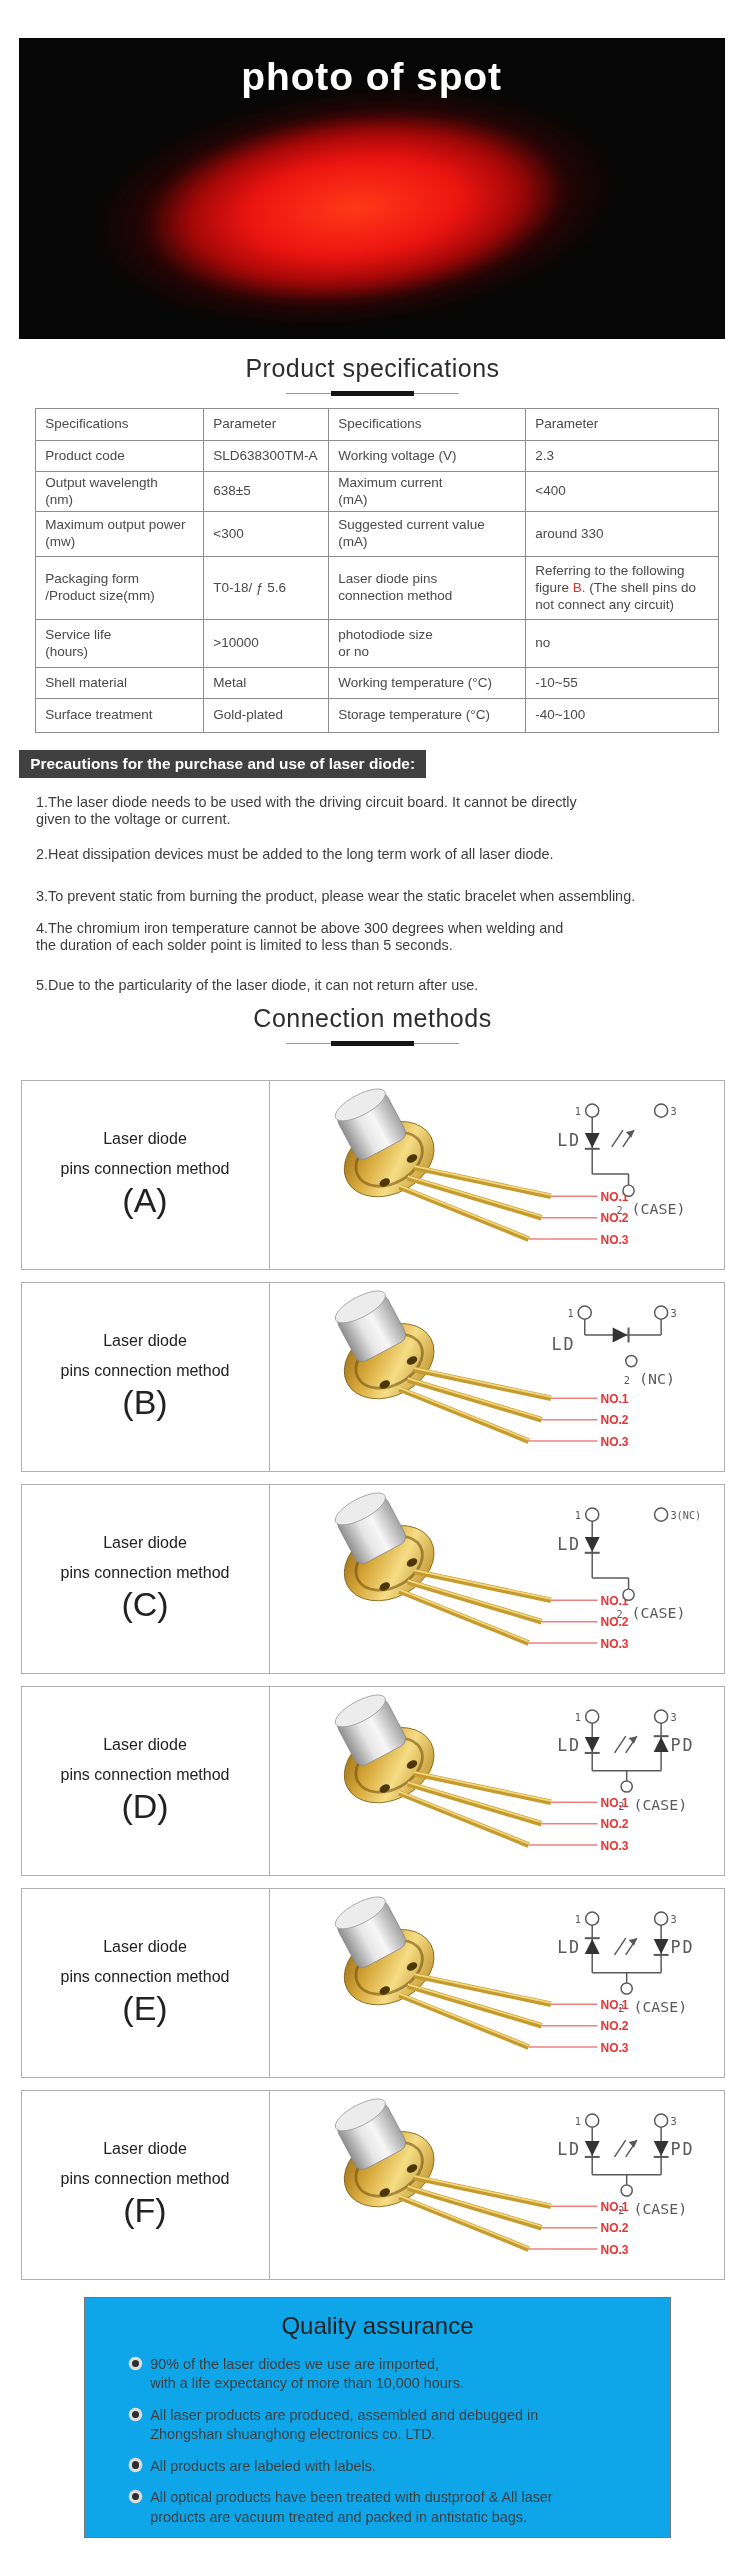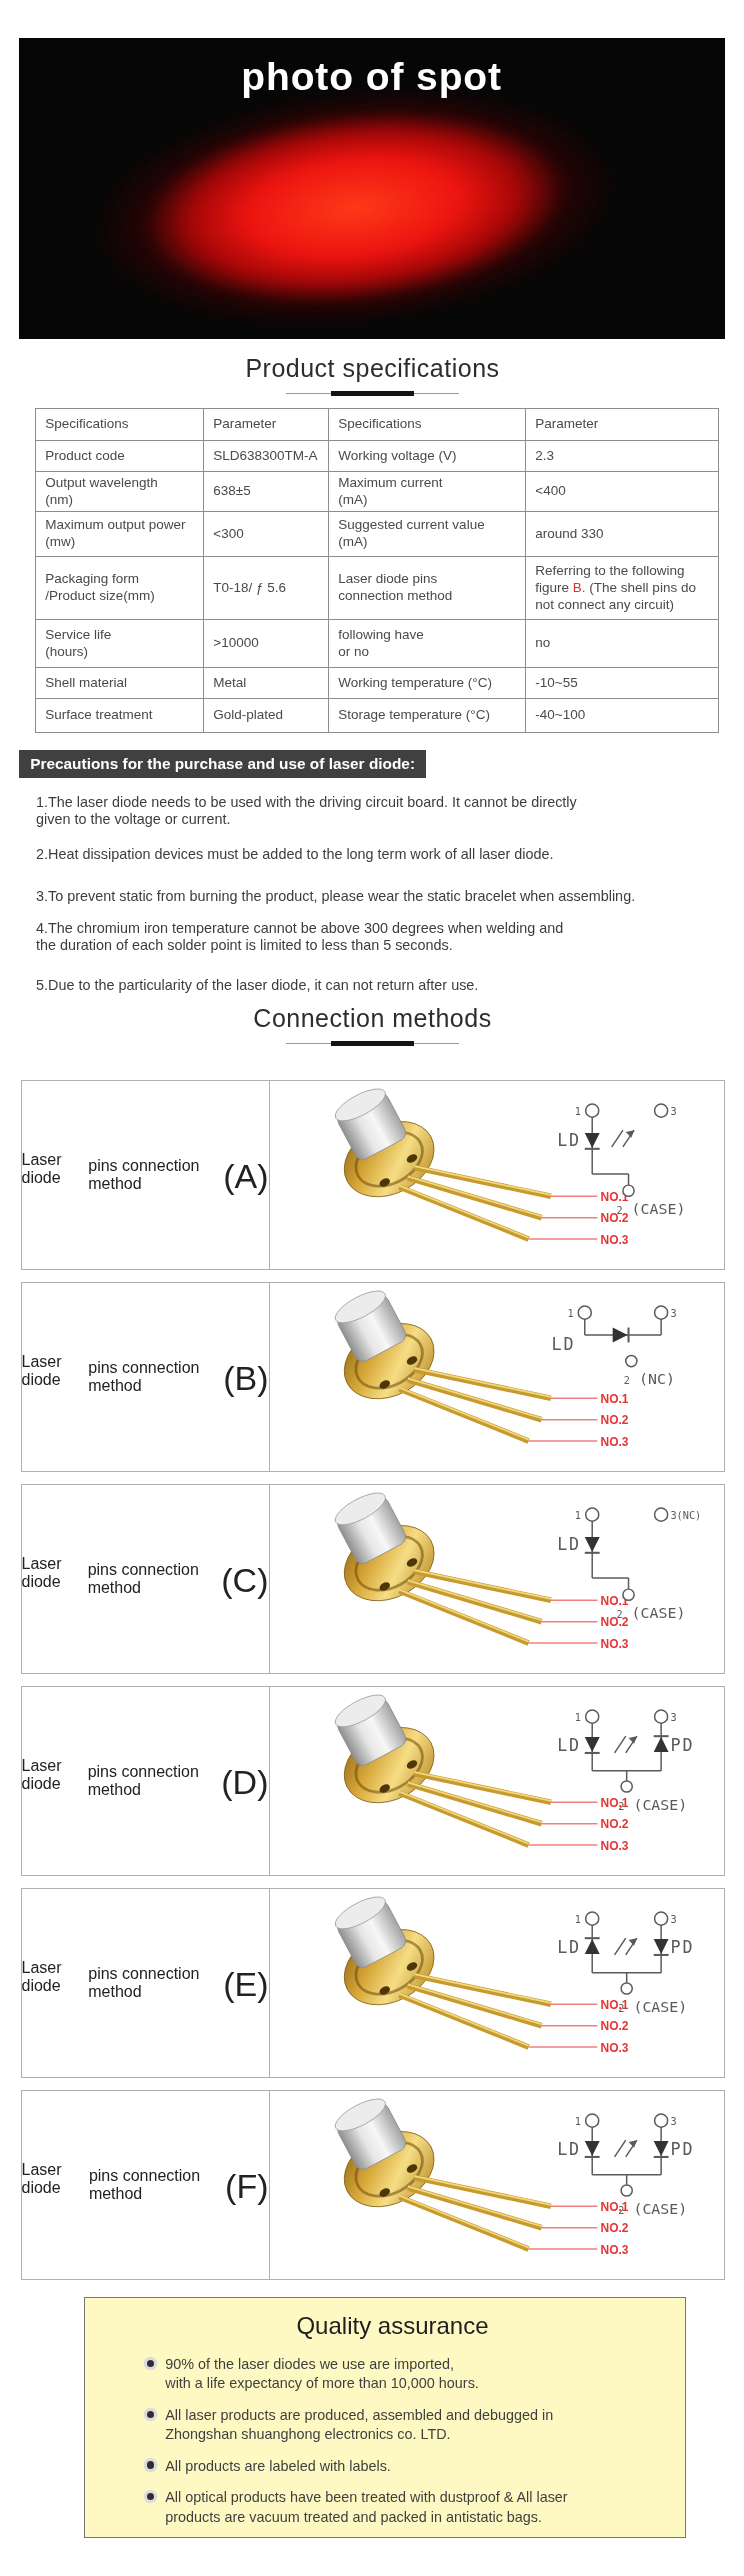--- a/index.html
+++ b/index.html
@@ -35,36 +35,36 @@
   .prec{position:absolute;left:36px;top:794px;width:676px;}
   .prec-item{font-size:14.4px;color:#3d3d3d;line-height:1.18;white-space:pre-line;}
   .prec-item:nth-child(1){margin-bottom:17.7px;}
   .prec-item:nth-child(2){margin-bottom:25px;}
   .prec-item:nth-child(3){margin-bottom:15px;}
   .prec-item:nth-child(4){margin-bottom:23px;}
 
   
   #boxes{position:absolute;left:20.5px;top:1080px;width:704px;}
   .method-box{height:188px;border:0.9px solid #b0b0b0;margin-bottom:12px;display:flex;background:#fff;}
-  .mb-left{width:247px;border-right:0.9px solid #b0b0b0;display:flex;flex-direction:row;
+  .mb-left{width:247px;border-right:0.9px solid #b0b0b0;display:flex;flex-direction:column;
     align-items:center;justify-content:center;flex:none;}
   .mb-line1{font-size:16px;color:#222;margin-bottom:12px;}
   .mb-line2{font-size:16px;color:#222;}
   .mb-letter{font-size:34px;color:#222;font-weight:300;margin-top:2.8px;}
   .mb-right{position:relative;flex:1;}
   .photo-holder{position:absolute;left:0;top:0;width:455px;height:186px;}
   .photo-holder svg{position:absolute;left:0;top:0;}
   .circuit-holder{position:absolute;right:3.7px;top:11.2px;width:182px;height:149px;}
   .pin-label{position:absolute;left:331px;font-size:12px;font-weight:bold;color:#e63434;line-height:12px;}
   .pin-label:nth-of-type(1){top:110px;}
   .pin-label:nth-of-type(2){top:131px;text-align:right;}
   .pin-label:nth-of-type(3){top:153px;}
 
   
-  .qa-box{position:absolute;left:84px;top:2297px;width:585px;height:239px;border:0.9px solid #767676;background:#fef9c3;padding-left:15px;}
+  .qa-box{position:absolute;left:84px;top:2297px;width:585px;height:239px;border:0.9px solid #767676;background:#0ea5e9;}
   .qa-title{text-align:center;font-size:24px;color:#1f1f1f;margin-top:14px;}
   .qa-list{margin:15px 0 0 43px;}
   .qa-item{display:flex;margin-bottom:12px;}
   .qa-bullet{flex:none;width:7.4px;height:7.4px;border-radius:50%;background:#2e2e2e;
     box-shadow:0 0 0 3.3px #dcdcdc;margin:4.7px 11.2px 0 3.7px;}
   .qa-text{font-size:14.4px;color:#3f3f3f;line-height:1.35;white-space:pre-line;}
 </style>
 </head>
 <body>
 
@@ -122,21 +122,21 @@
     <td>Laser diode pins
 connection method</td>
     <td><span>Referring to the following
 figure </span><span class="red">B.</span><span>  (The shell pins do
 not connect any circuit)</span></td>
   </tr>
   <tr style="height:48px">
     <td>Service life
   (hours)</td>
     <td>&gt;10000</td>
-    <td>following have
+    <td>photodiode size
 or  no</td>
     <td>no</td>
   </tr>
   <tr style="height:31px">
     <td>Shell material</td>
     <td>Metal</td>
     <td>Working temperature  (°C)</td>
     <td>-10~55</td>
   </tr>
   <tr style="height:34px">

